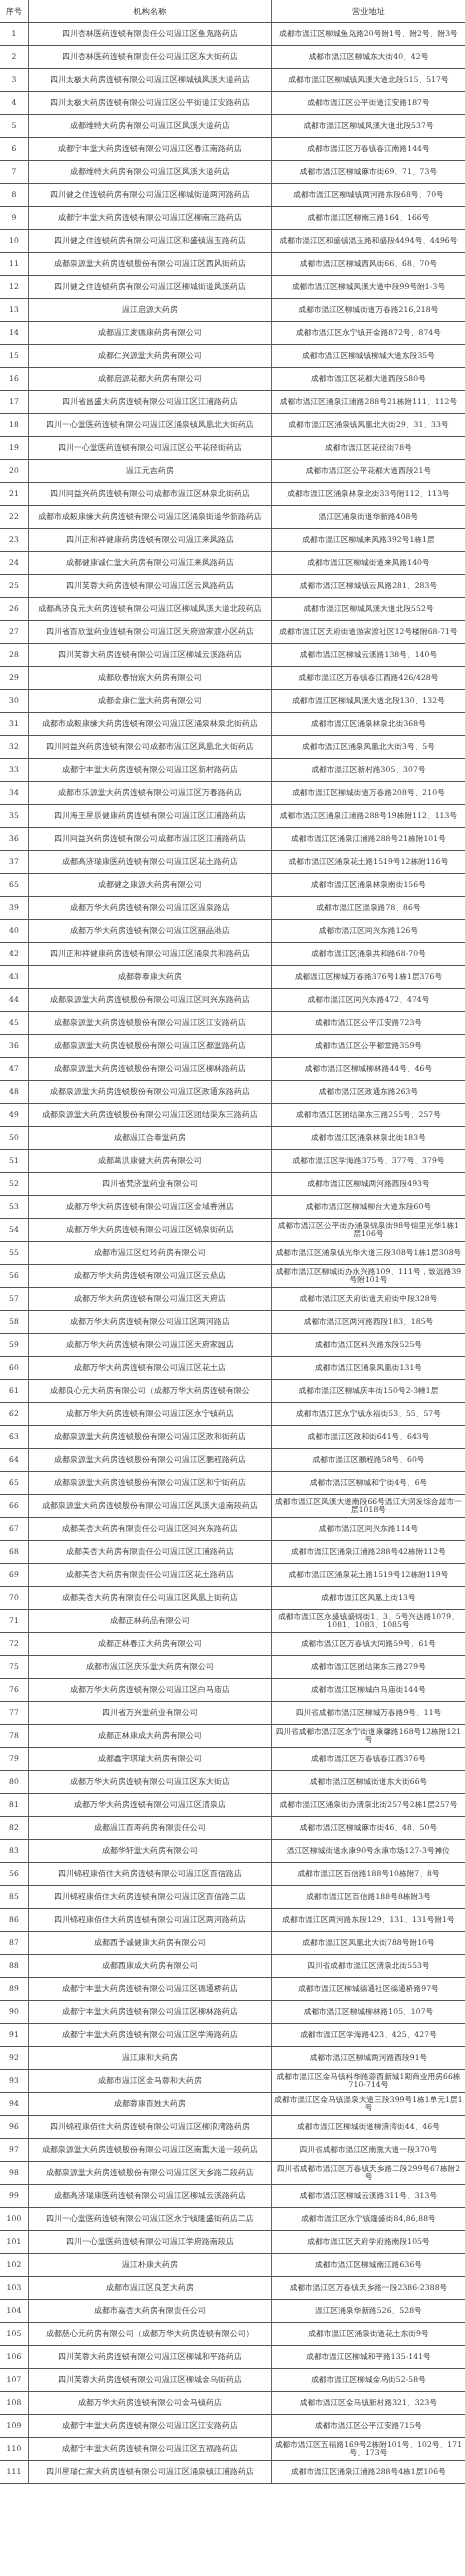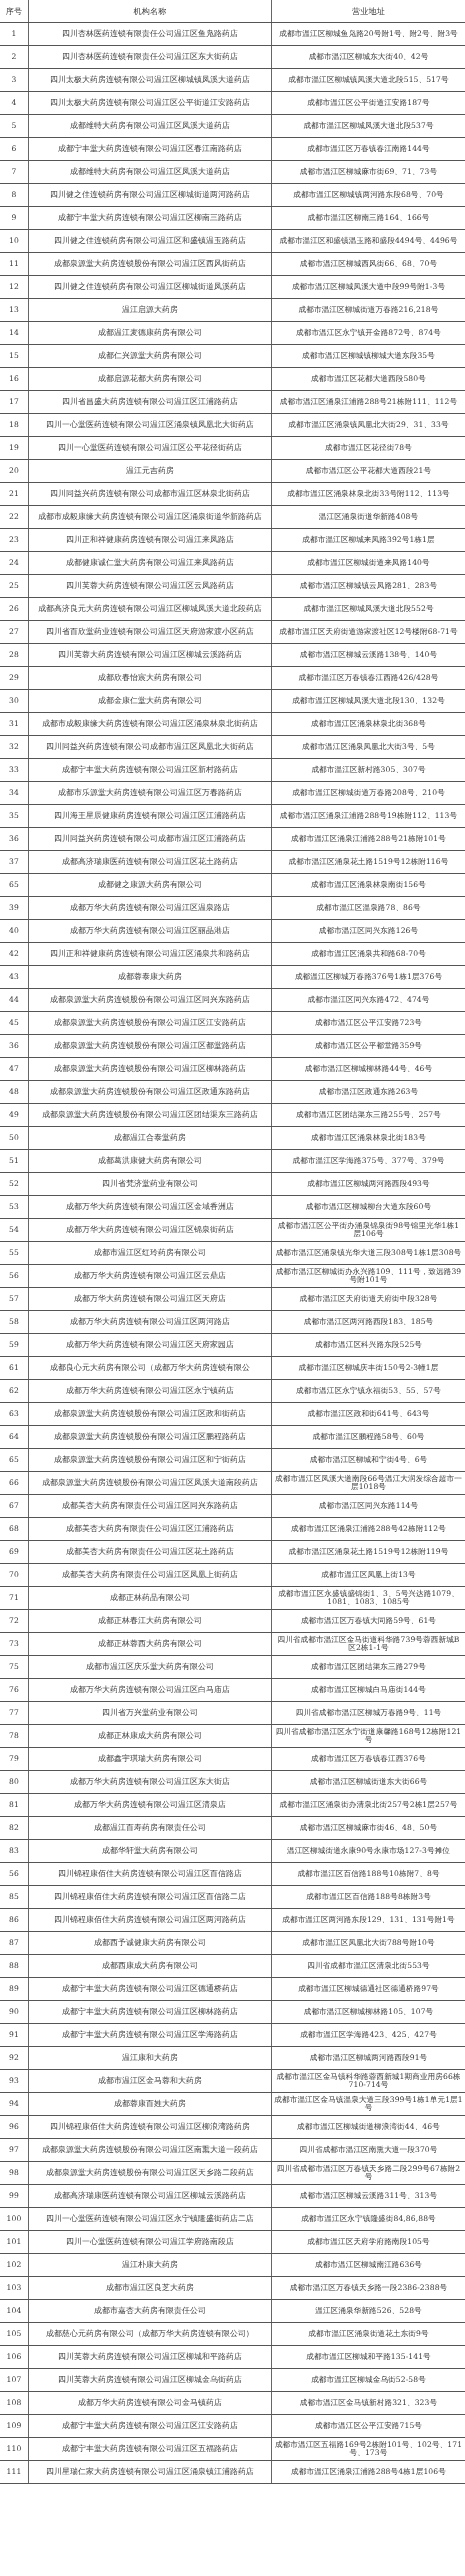--- a/index.html
+++ b/index.html
@@ -334,20 +334,25 @@
         <td class="idx">58</td>
         <td class="name">成都万华大药房连锁有限公司温江区两河路店</td>
         <td class="addr">成都市温江区两河路西段183、185号</td>
       </tr>
       <tr>
         <td class="idx">59</td>
         <td class="name">成都万华大药房连锁有限公司温江区天府家园店</td>
         <td class="addr">成都市温江区科兴路东段525号</td>
       </tr>
       <tr>
+        <td class="idx">60</td>
+        <td class="name">成都万华大药房连锁有限公司温江区花土店</td>
+        <td class="addr">成都市温江区涌泉凤凰街131号</td>
+      </tr>
+      <tr>
         <td class="idx">61</td>
         <td class="name">成都良心元大药房有限公司（成都万华大药房连锁有限公</td>
         <td class="addr">成都市温江区柳城庆丰街150号2-3幢1层</td>
       </tr>
       <tr>
         <td class="idx">62</td>
         <td class="name">成都万华大药房连锁有限公司温江区永宁镇药店</td>
         <td class="addr">成都市温江区永宁镇永福街53、55、57号</td>
       </tr>
       <tr>
@@ -392,25 +397,20 @@
       </tr>
       <tr>
         <td class="idx">71</td>
         <td class="name">成都正林药品有限公司</td>
         <td class="addr">成都市温江区永盛镇盛锦街1、3、5号兴达路1079、1081、1083、1085号</td>
       </tr>
       <tr>
         <td class="idx">72</td>
         <td class="name">成都正林春江大药房有限公司</td>
         <td class="addr">成都市温江区万春镇大同路59号、61号</td>
-      </tr>
-      <tr>
-        <td class="idx">73</td>
-        <td class="name">成都正林蓉西大药房有限公司</td>
-        <td class="addr">四川省成都市温江区金马街道科华路739号蓉西新城B区2栋1-1号</td>
       </tr>
       <tr>
         <td class="idx">75</td>
         <td class="name">成都市温江区庆乐堂大药房有限公司</td>
         <td class="addr">成都市温江区团结渠东三路279号</td>
       </tr>
       <tr>
         <td class="idx">76</td>
         <td class="name">成都万华大药房连锁有限公司温江区白马庙店</td>
         <td class="addr">成都市温江区柳城白马庙街144号</td>

